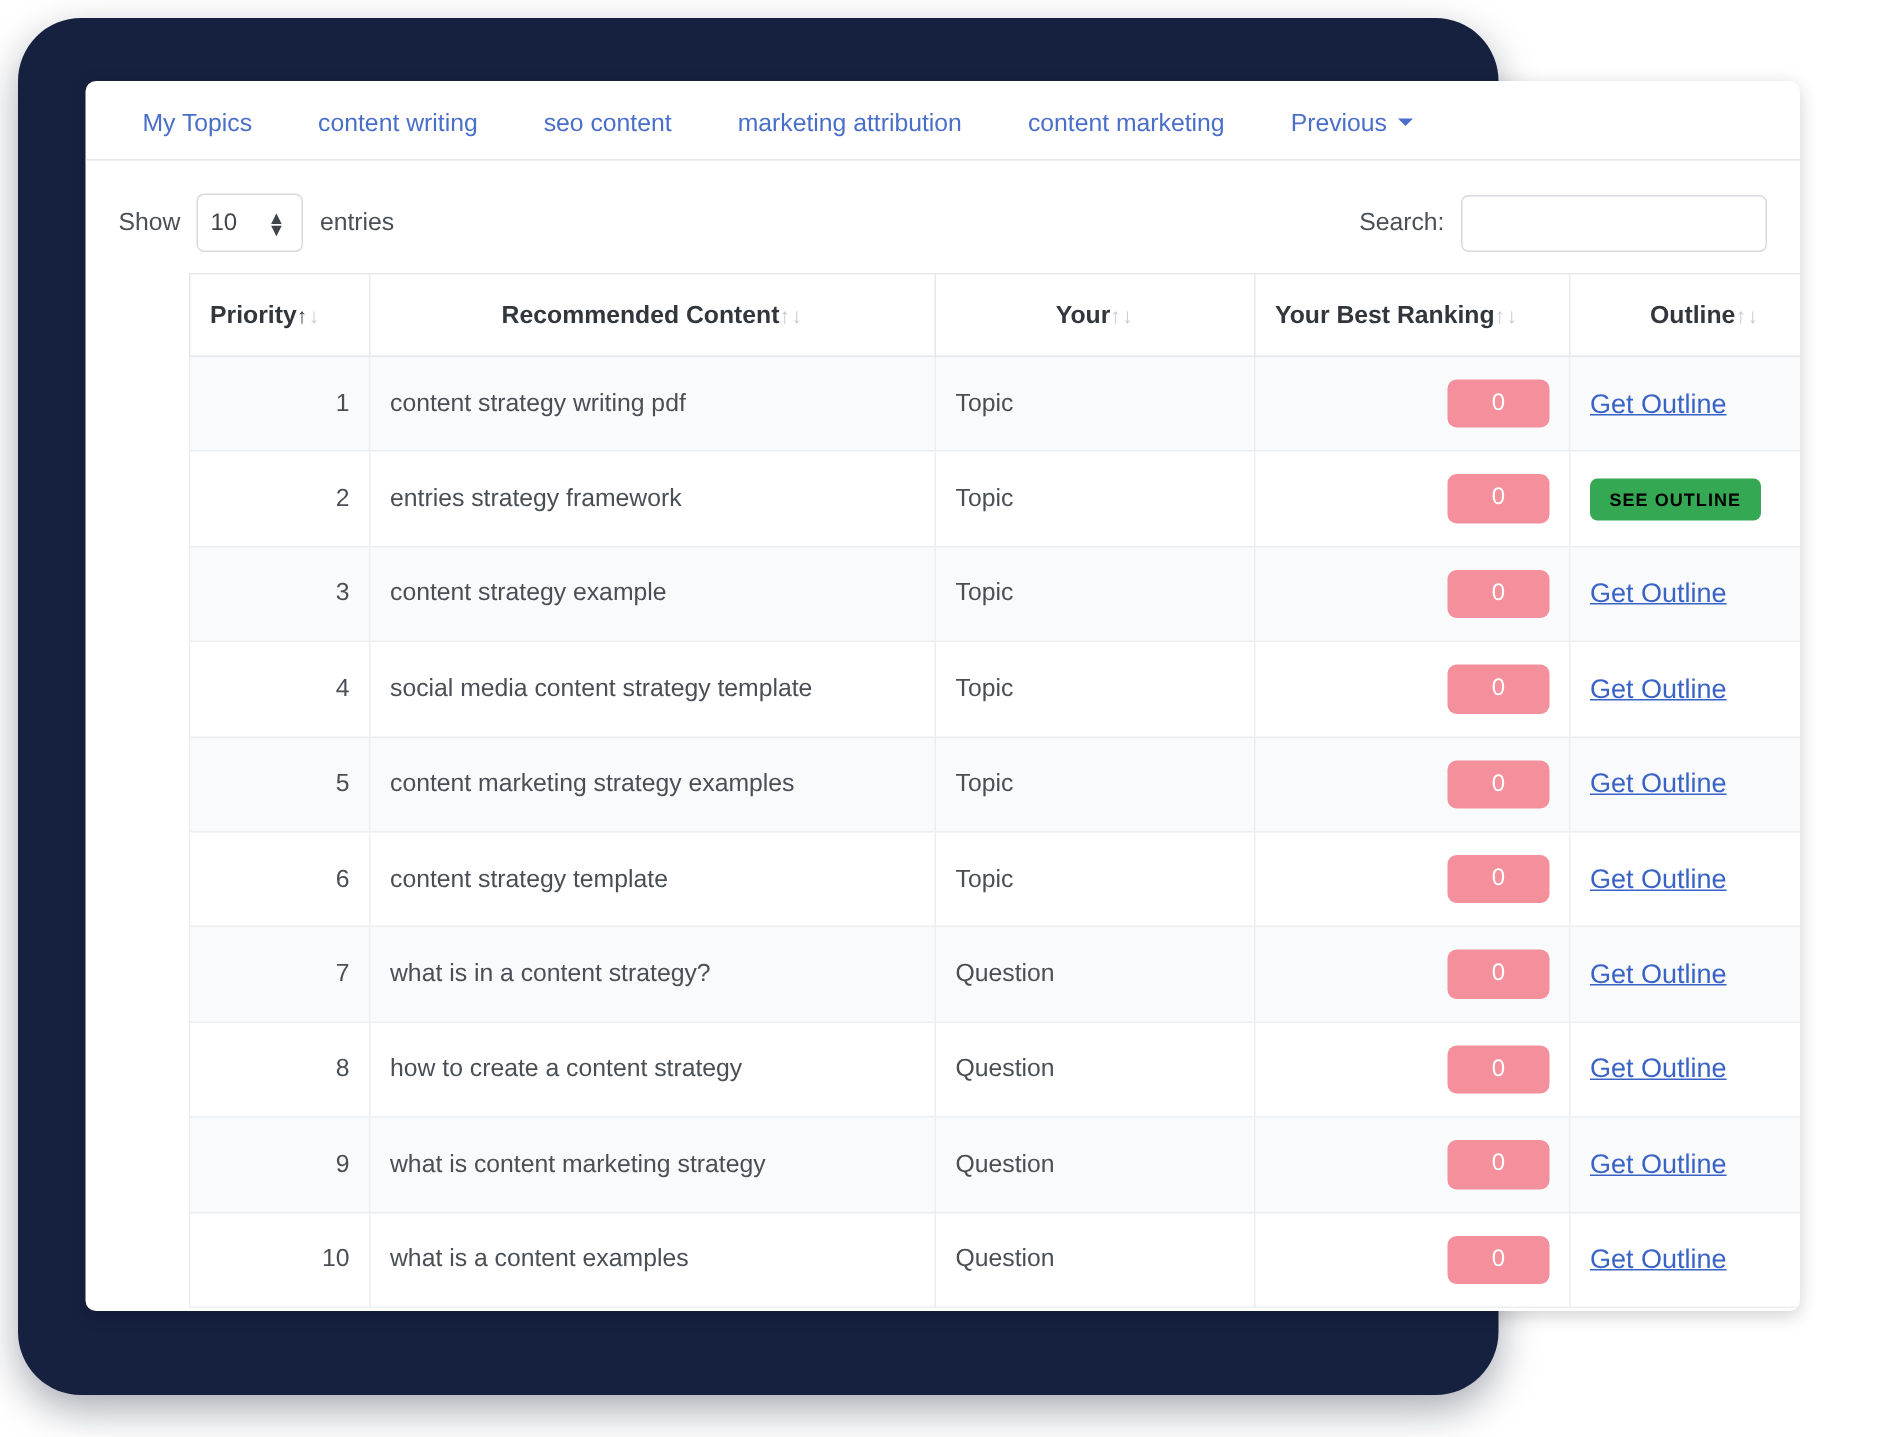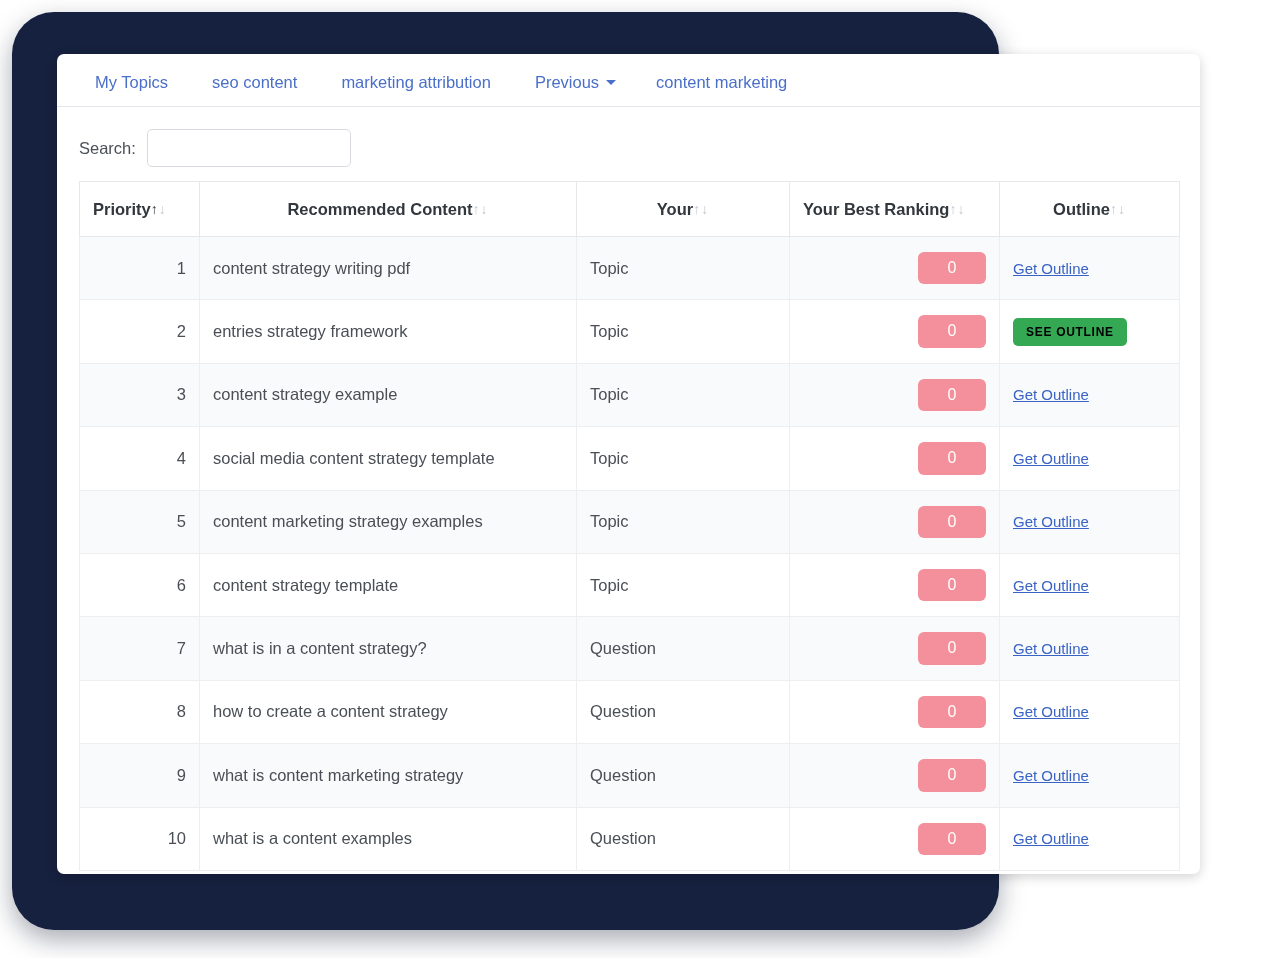--- a/index.html
+++ b/index.html
@@ -120,21 +120,21 @@
     border-radius: 5px;
     background: #ffffff;
     font-size: 15px;
     padding: 0 9px;
     color: #333;
     font-family: "Liberation Sans", sans-serif;
     outline: none;
   }
 
   
-  #table-wrap { padding: 0 22px; }
+  #table-wrap { padding: 0 22px; margin-left: 47px; }
   table.dt {
     width: 100%;
     border-collapse: collapse;
     border: 1px solid #e6e8eb;
     font-size: 16.5px;
     table-layout: fixed;
   }
   table.dt th {
     border: 1px solid #e6e8eb;
     border-top: none;
@@ -181,21 +181,21 @@
     color: #ffffff;
     border-radius: 6px;
     text-align: center;
     font-size: 16px;
     line-height: 1.15;
   }
   .outline-link {
     color: #3a63c6;
     text-decoration: underline;
     cursor: pointer;
-    font-size: 15px;
+    font-size: 18px;
   }
   .see-outline-btn {
     display: inline-block;
     background: #34a853;
     color: #000000;
     font-size: 12px;
     font-weight: bold;
     letter-spacing: 0.7px;
     padding: 7px 13px;
     border-radius: 5px;
@@ -212,27 +212,39 @@
   }
 </style>
 </head>
 <body>
 
 <div id="frame">
   <div id="card">
 
     <nav id="tabs">
         <div class="tab"><span>My Topics</span></div>
+        <div class="tab"><span>content writing</span></div>
         <div class="tab"><span>seo content</span></div>
         <div class="tab"><span>marketing attribution</span></div>
+        <div class="tab"><span>content marketing</span></div>
         <div class="tab dropdown"><span>Previous</span><span class="caret"></span></div>
-        <div class="tab"><span>content marketing</span></div>
       </nav>
 
     <div id="controls">
+      <div class="length-group">
+        <label class="pre">Show</label>
+        <span class="select-wrap">
+          <select class="length-select"><option value="10">10</option><option value="25">25</option><option value="50">50</option><option value="100">100</option></select>
+          <span class="select-arrows">
+              <span>▲</span>
+              <span>▼</span>
+            </span>
+        </span>
+        <label class="post">entries</label>
+      </div>
       <div class="search-group">
         <label>Search:</label>
         <input class="search-input" type="text" placeholder="" style="">
       </div>
     </div>
 
     <div id="table-wrap">
       <table class="dt">
         <colgroup>
           <col class="col-priority">

